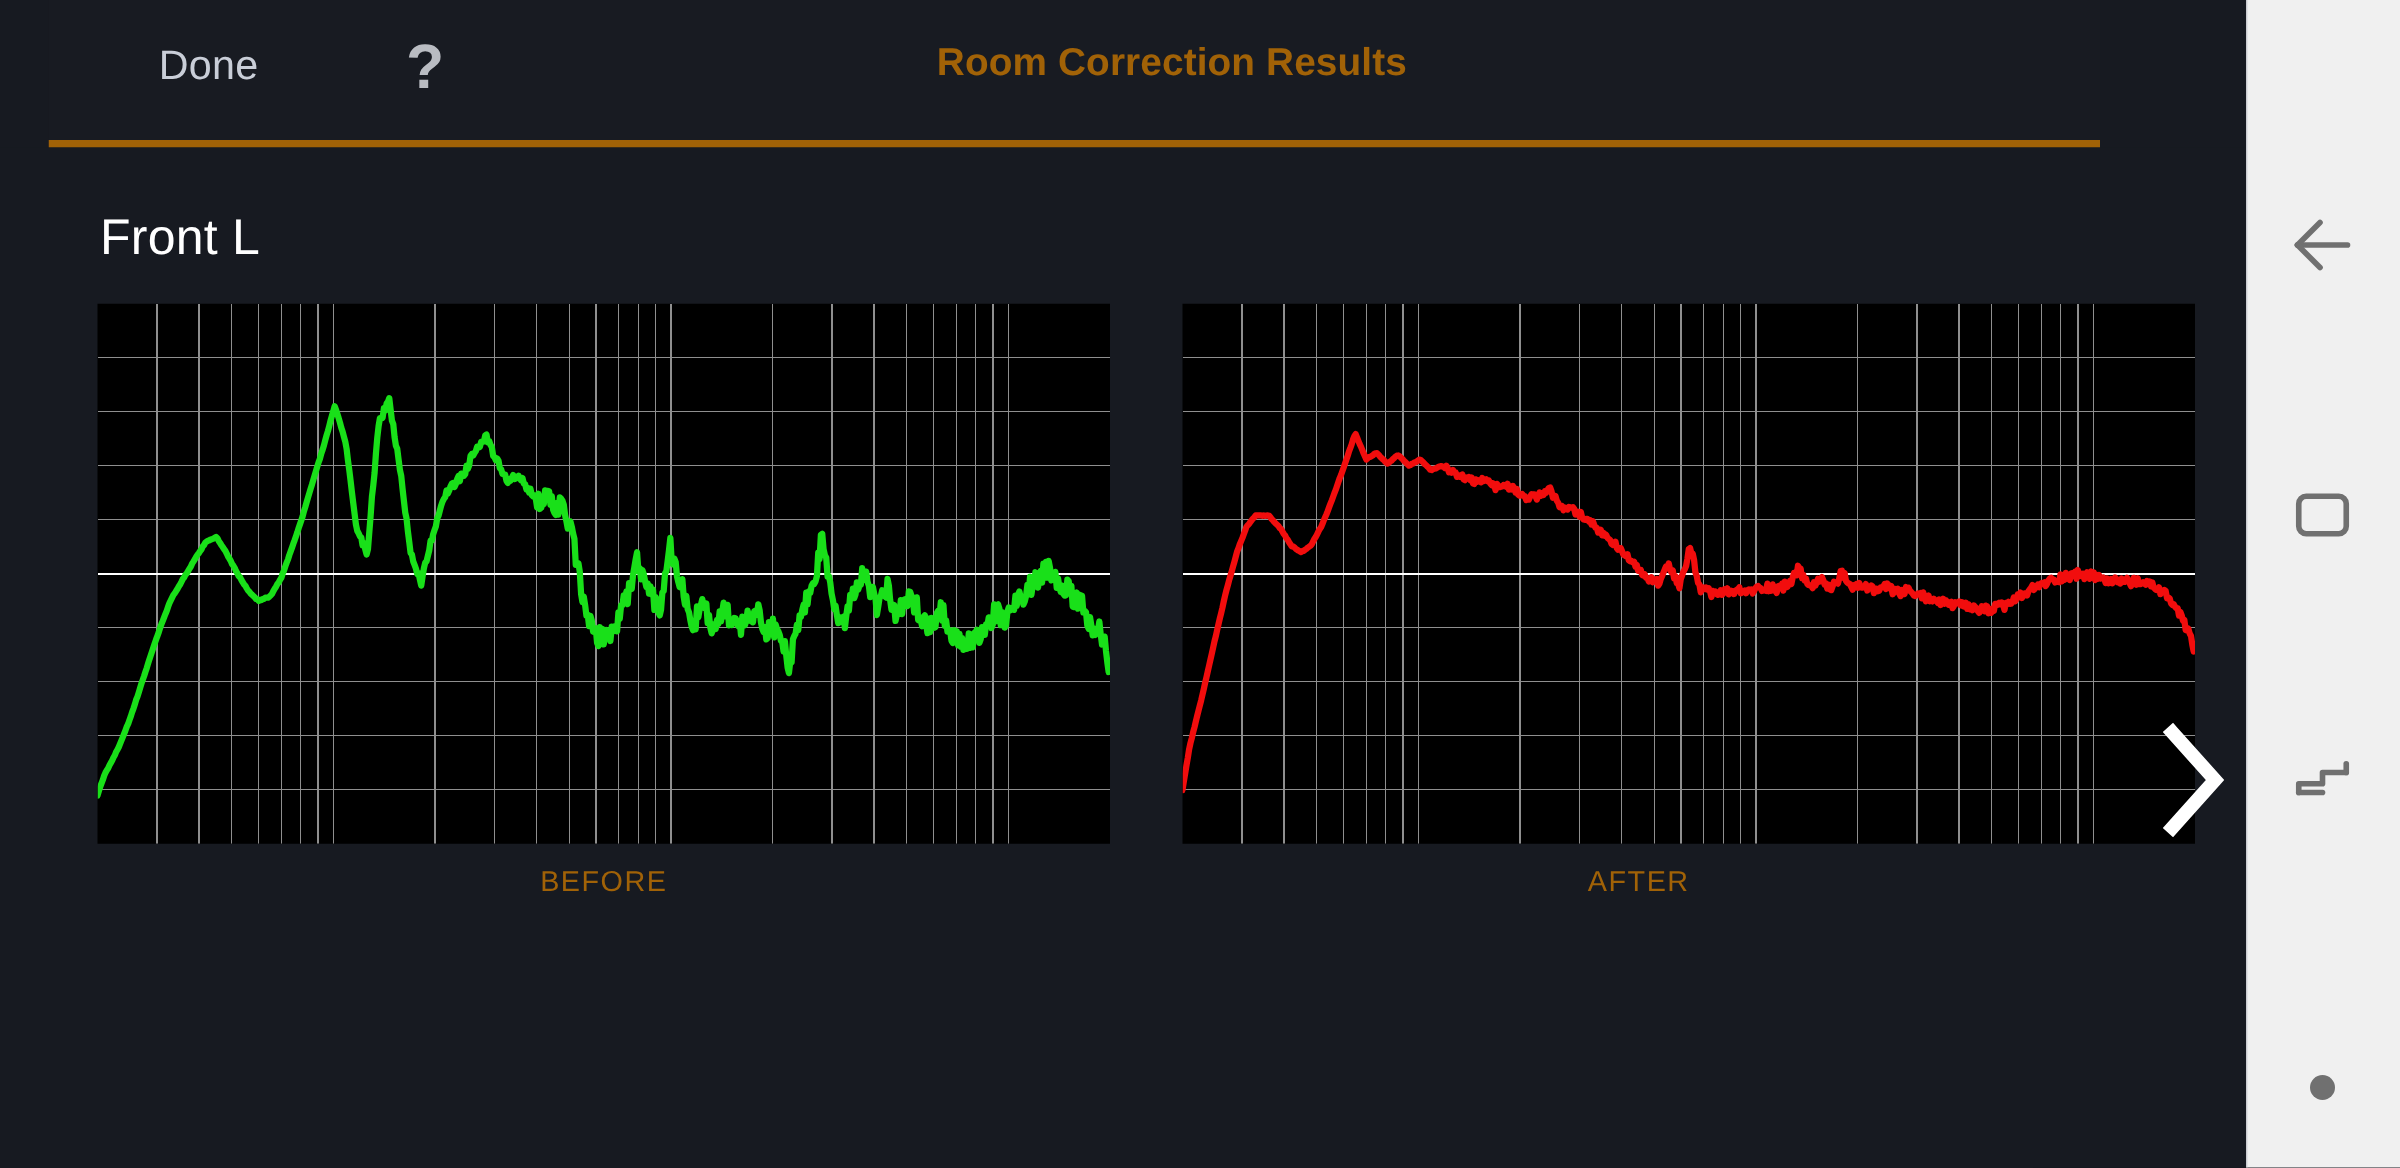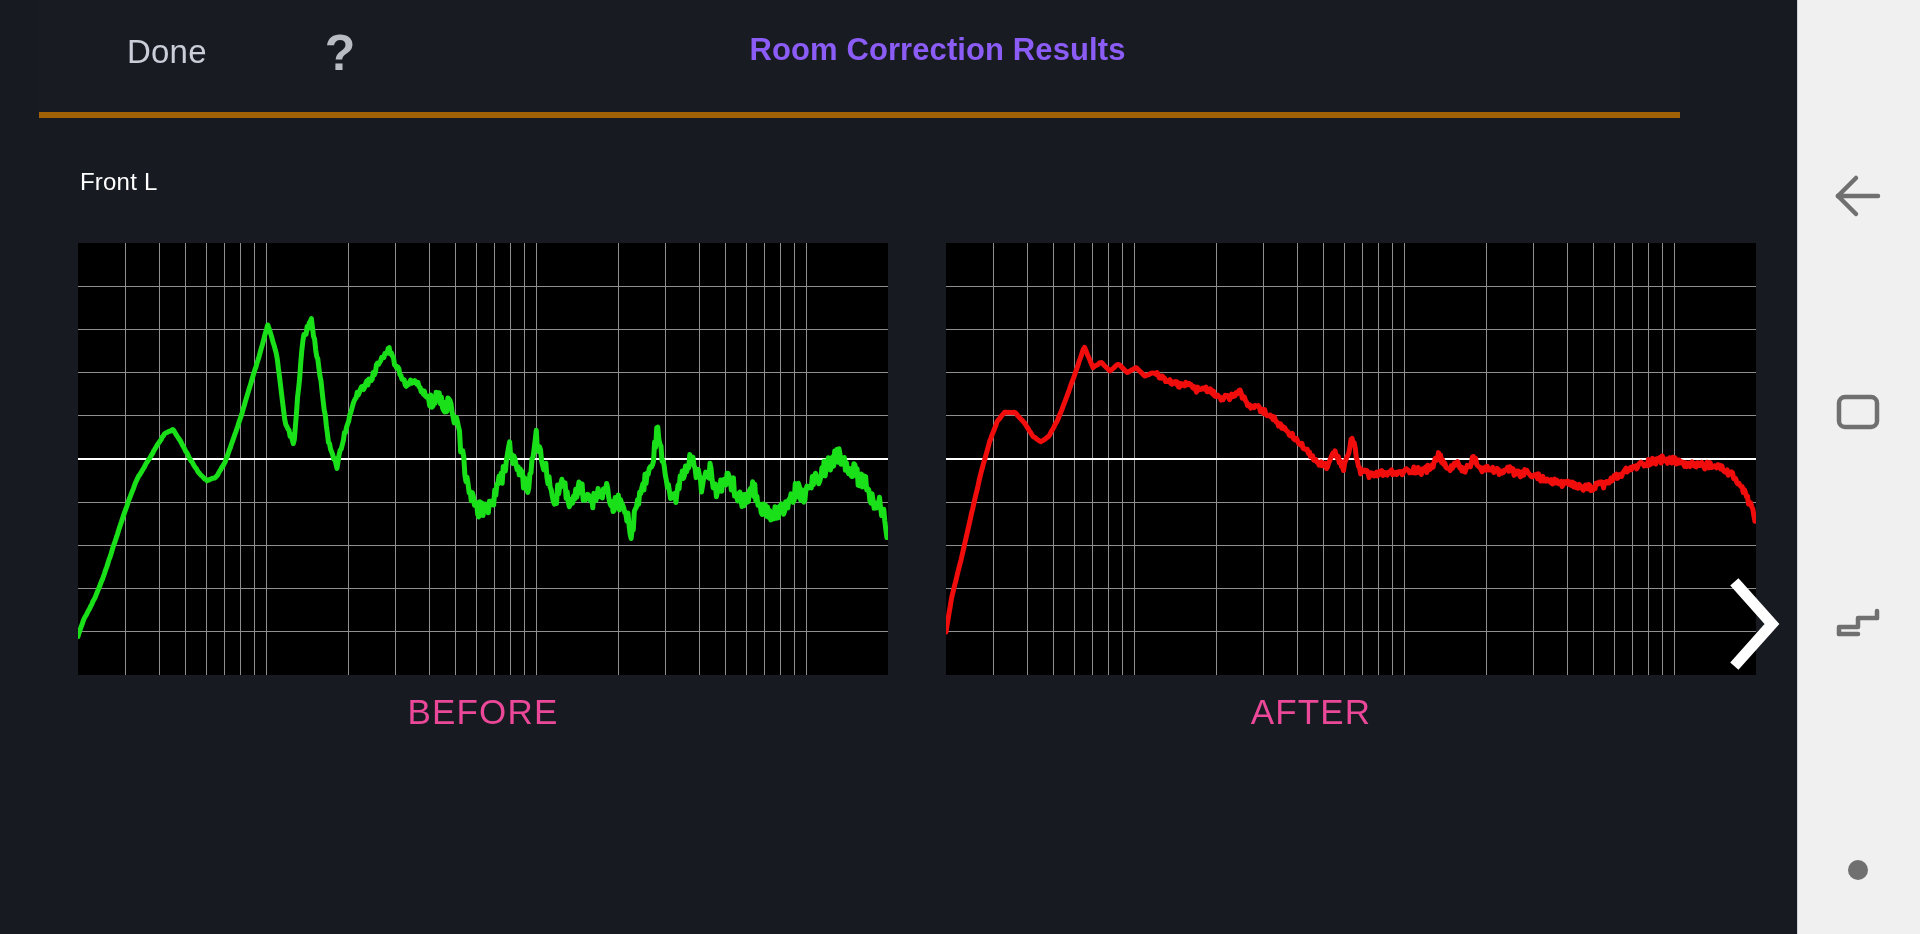--- a/index.html
+++ b/index.html
@@ -67,38 +67,38 @@
     user-select: none;
   }
   .topbar-title {
     position: absolute;
     left: 0;
     top: 32px;
     width: 1797px;
     text-align: center;
     font-size: 31px;
     font-weight: bold;
-    color: #8b5cf6;
+    color: #a16207;
     letter-spacing: 0.1px;
   }
 
   
   .content {
     position: absolute;
     left: 0;
     top: 118px;
     width: 1797px;
     height: 816px;
     background: #171a21;
   }
   .channel-label {
     position: absolute;
     left: 80px;
     top: 50px;
-    font-size: 24px;
+    font-size: 40px;
     color: #ffffff;
     letter-spacing: 0.2px;
   }
 
   
   .charts-row {
     position: absolute;
     left: 0;
     top: 125px;
     width: 1797px;
@@ -121,22 +121,22 @@
     overflow: hidden;
   }
   .chart-plot svg { display: block; }
 
   .chart-caption {
     position: absolute;
     top: 432px;
     left: 0;
     width: 810px;
     text-align: center;
-    font-size: 35px;
-    color: #ec4899;
+    font-size: 23px;
+    color: #a16207;
     letter-spacing: 1.2px;
     padding-top: 17px;
     box-sizing: border-box;
   }
 
   
   .next-chevron {
     position: absolute;
     left: 1730px;
     top: 460px;

